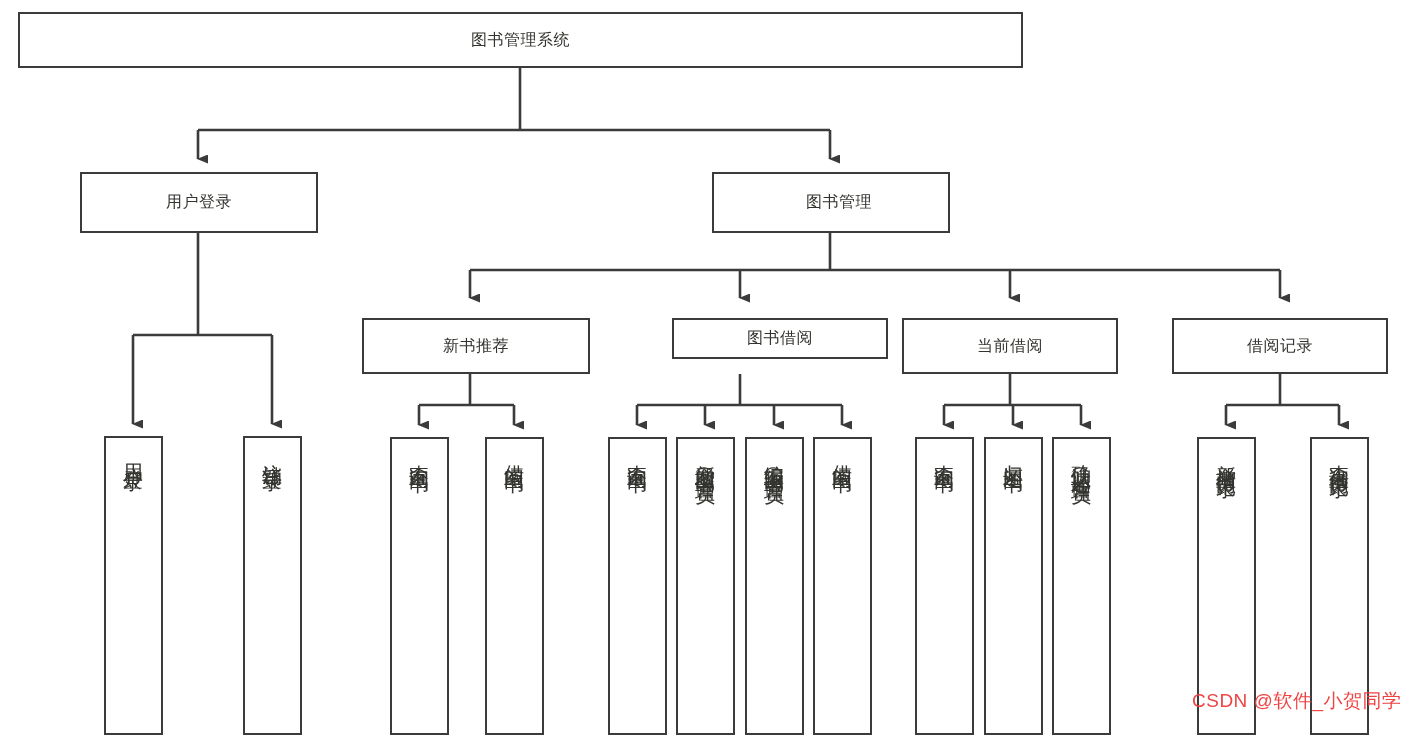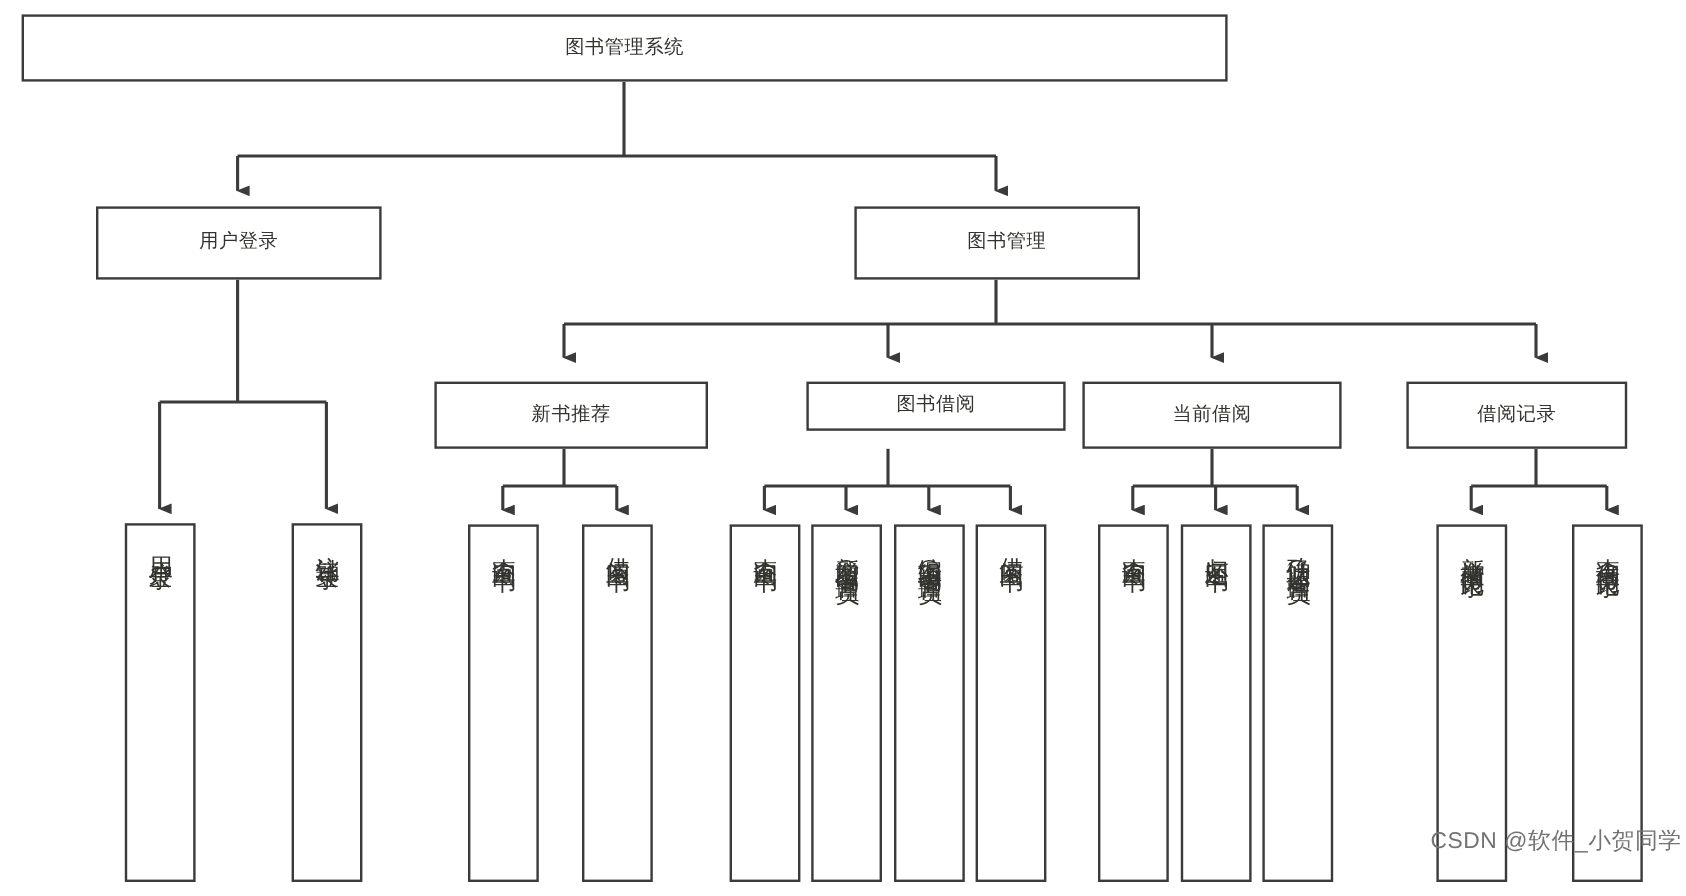--- a/index.html
+++ b/index.html
@@ -53,21 +53,21 @@
     letter-spacing: 3px;
     line-height: 1.1;
     white-space: nowrap;
     display: block;
   }
   #watermark {
     position: absolute;
     left: 1192px;
     top: 688px;
     font-size: 19px;
-    color: #737373;
+    color: #ef4444;
     letter-spacing: 0.5px;
     white-space: nowrap;
     z-index: 5;
     pointer-events: none;
   }
 </style>
 </head>
 <body>
 
 <div id="diagram-root">
@@ -135,21 +135,21 @@
 
   <div class="node" style="left:362px; top:318px; width:228px; height:56px;">
     <span class="node-label">新书推荐</span>
   </div>
   <div class="node" style="left:632px; top:318px; width:216px; height:41px;margin-left:40px;">
     <span class="node-label">图书借阅</span>
   </div>
   <div class="node" style="left:902px; top:318px; width:216px; height:56px;">
     <span class="node-label">当前借阅</span>
   </div>
-  <div class="node" style="left:1172px; top:318px; width:184px; height:56px;">
+  <div class="node" style="left:1172px; top:318px; width:216px; height:56px;">
     <span class="node-label">借阅记录</span>
   </div>
 
   <div class="node leaf" style="left:104px; top:436px; width:59px; height:299px;">
     <span class="node-label">用户登录</span>
   </div>
   <div class="node leaf" style="left:243px; top:436px; width:59px; height:299px;">
     <span class="node-label">注销登录</span>
   </div>
 

